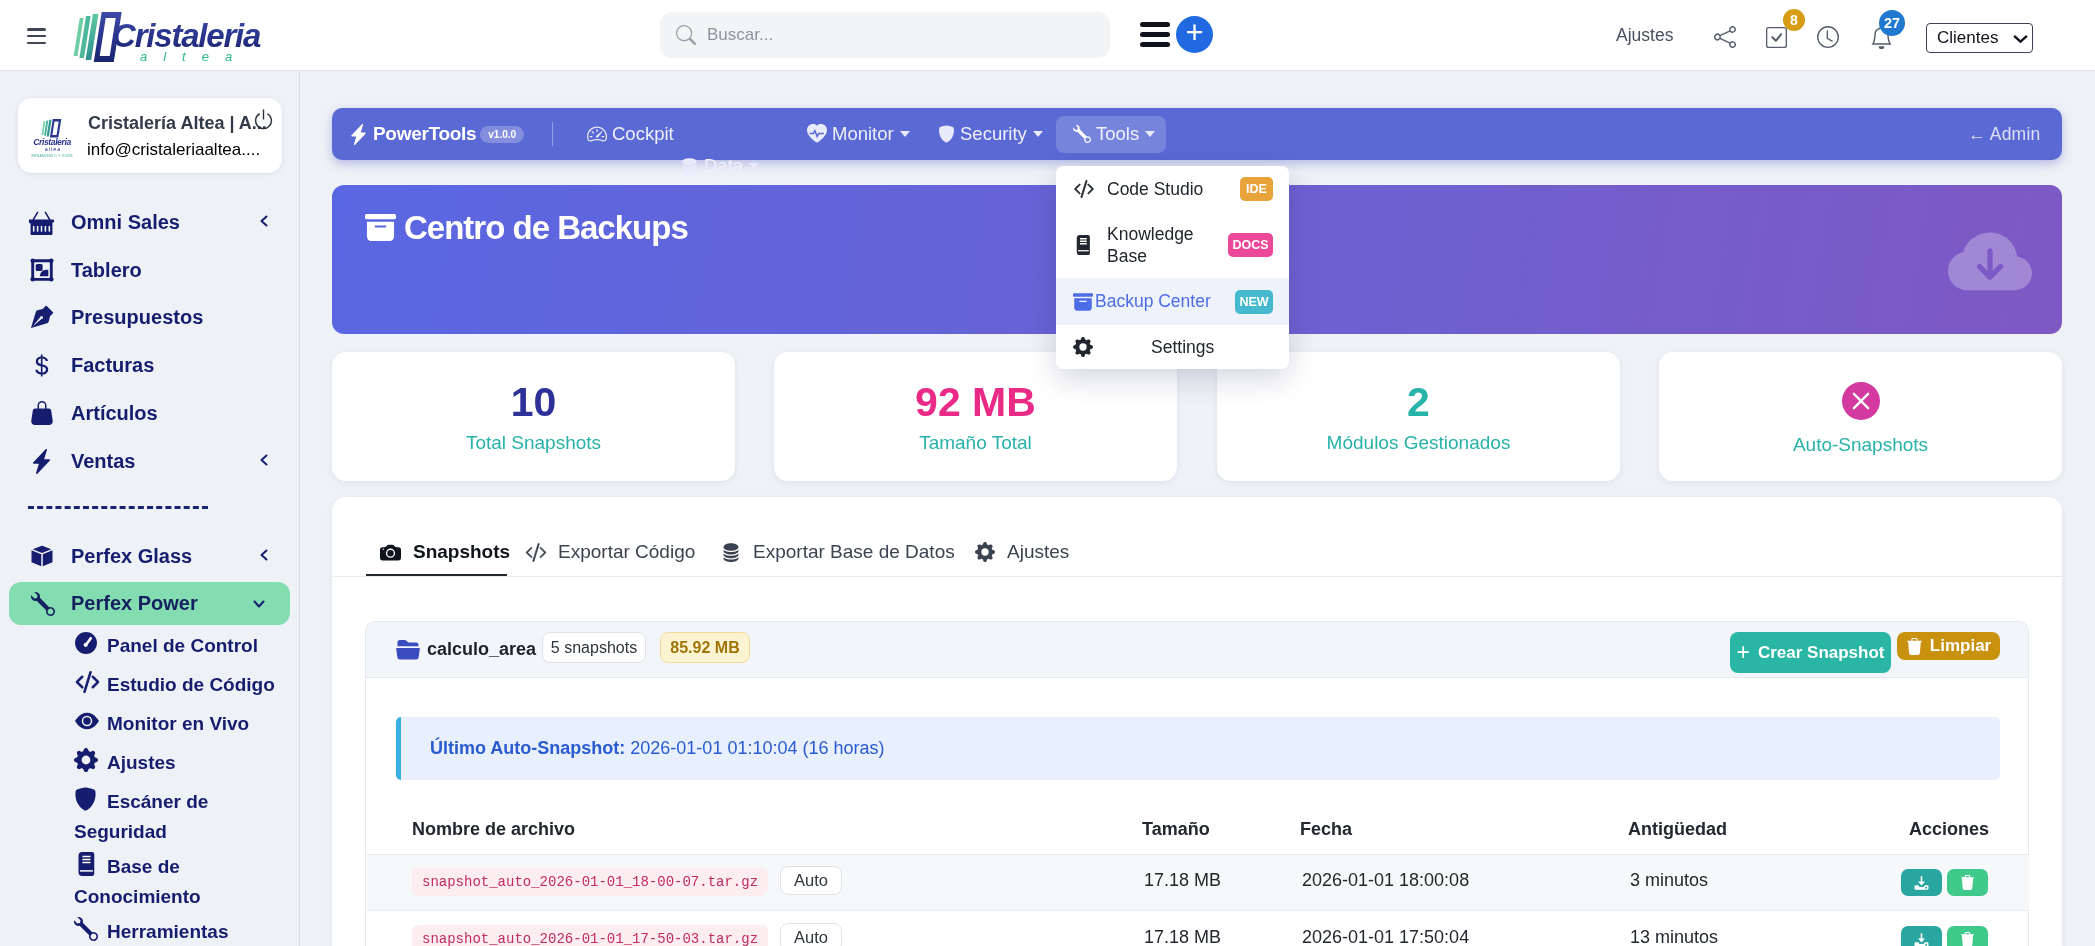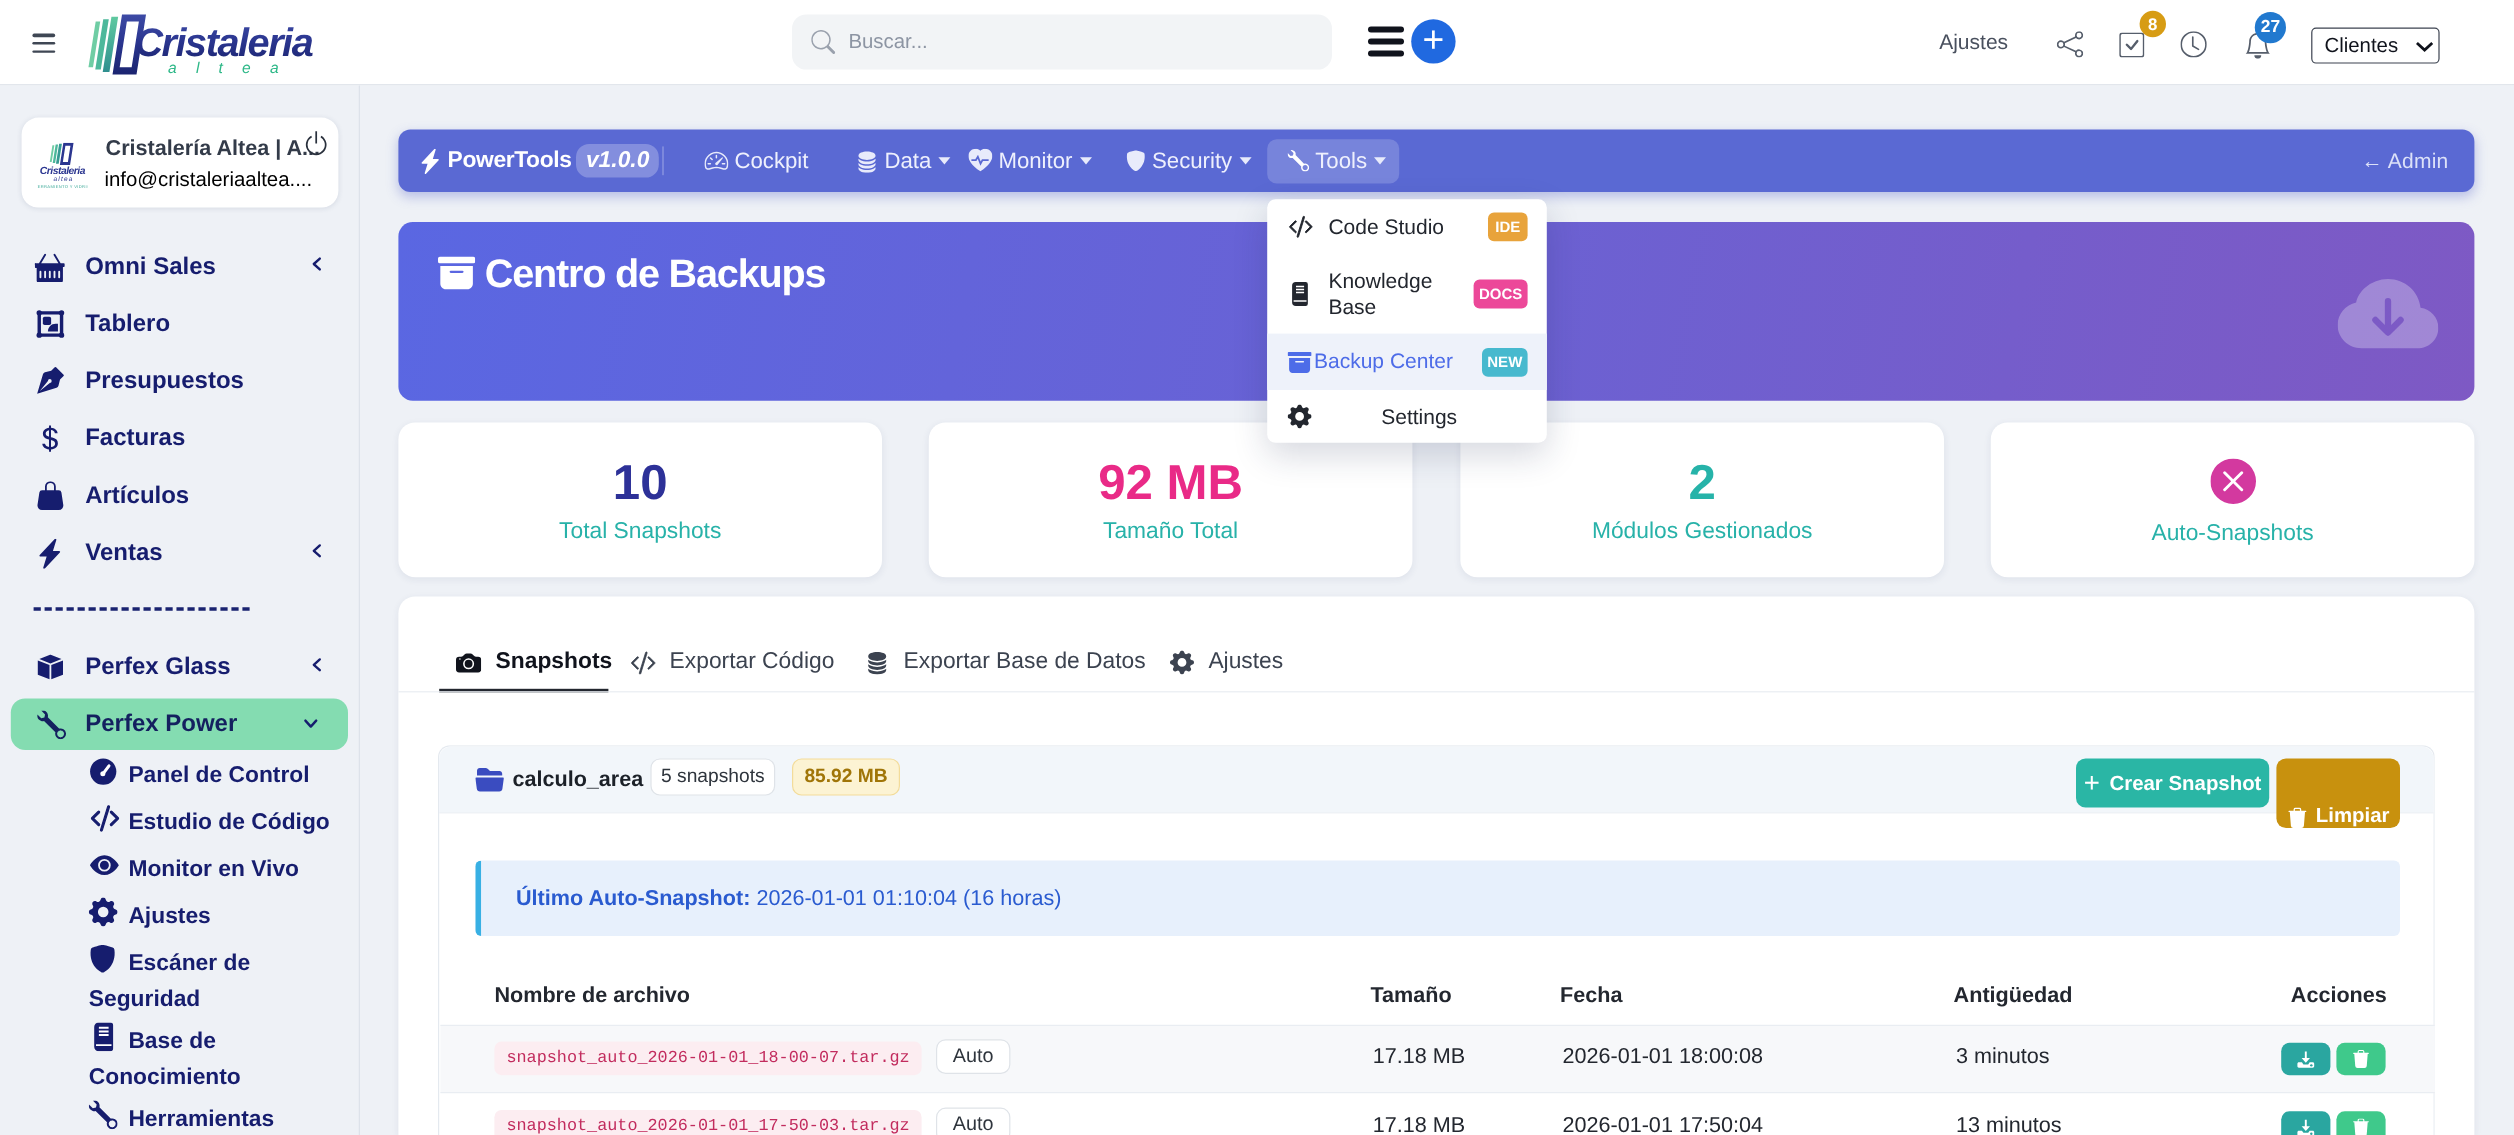--- a/index.html
+++ b/index.html
@@ -33,21 +33,21 @@
 #ppower { position:absolute; left:9px; top:511px; width:281px; height:43px; background:#84dcb1; border-radius:12px; display:flex; align-items:center; color:#14205f; font-weight:700; font-size:20px; }
 #ppower .nicon { width:25px; margin-left:21px; margin-right:16px; display:flex; justify-content:center; }
 #ppower .chev { position:absolute; right:23px; }
 #dashes { position:absolute; left:28px; top:435px; width:180px; border-top:3.5px dashed #1a2370; }
 
 
 #main { position:absolute; left:301px; top:71px; width:1794px; height:875px; }
 #ptbar { position:absolute; left:31px; top:37px; width:1730px; height:52px; background:#5a69d3; border-radius:10px; color:#fff; box-shadow:0 4px 10px rgba(80,95,200,.35); }
 .ptitem { position:absolute; top:0; height:52px; display:flex; align-items:center; font-size:18.5px; color:#eef0fd; }
 #ptbar .brand { font-weight:700; font-size:19px; color:#fff; letter-spacing:-0.3px; }
-.vpill { background:rgba(255,255,255,.25); border-radius:11px; font-size:19px; font-weight:700; padding:3px 8px; margin-left:4px; letter-spacing:0;font-style:italic; }
+.vpill { background:rgba(255,255,255,.25); border-radius:11px; font-size:10px; font-weight:700; padding:3px 8px; margin-left:4px; letter-spacing:0; }
 .ptsep { position:absolute; left:220px; top:14px; width:1px; height:24px; background:rgba(255,255,255,.35); }
 #tools-active { position:absolute; left:724px; top:8px; width:110px; height:37px; background:rgba(255,255,255,.18); border-radius:8px; }
 .caret { width:0; height:0; border-left:5.5px solid transparent; border-right:5.5px solid transparent; border-top:6px solid #e8ebfb; margin-left:6px; }
 
 
 #dropdown { position:absolute; left:755px; top:95px; width:233px; height:203px; background:#fff; border-radius:7px; box-shadow:0 10px 28px rgba(30,40,80,.18); z-index:25; }
 .dditem { position:absolute; left:0; width:233px; display:flex; align-items:center; font-size:17.5px; color:#22262e; }
 .ddbadge { position:absolute; border-radius:5px; color:#fff; font-weight:700; font-size:12.5px; display:flex; align-items:center; justify-content:center; }
 
 
@@ -64,21 +64,21 @@
 #card { position:absolute; left:31px; top:426px; width:1730px; height:449px; background:#fff; border-radius:14px 14px 0 0; box-shadow:0 2px 6px rgba(40,60,100,.07); }
 .tab { position:absolute; top:33px; height:44px; display:flex; align-items:center; font-size:19px; color:#3c4350; }
 .tab svg { margin-right:8px; }
 #tab-active-line { position:absolute; left:34px; top:77px; width:141px; height:3px; background:#23272f; }
 #tabline { position:absolute; left:0px; top:79px; width:1730px; height:1px; background:#e9edf2; }
 
 #module { position:absolute; left:33px; top:124px; width:1664px; height:325px; border:1px solid #e4e9ef; border-bottom:none; border-radius:10px 10px 0 0; }
 #modhead { position:absolute; left:0; top:0; width:1662px; height:56px; background:#f2f6fa; border-radius:10px 10px 0 0; border-bottom:1px solid #e4e9ef; }
 .badge { display:inline-flex; align-items:center; justify-content:center; border-radius:8px; font-size:16px; }
 #btn-crear { position:absolute; left:1364px; top:10px; width:161px; height:41px; background:#2ab6a5; border-radius:8px; color:#fff; font-size:17px; font-weight:700; display:flex; align-items:center; justify-content:center; }
-#btn-limpiar { position:absolute; left:1531px; top:10px; width:103px; height:58px; background:#c8910e; border-radius:8px; color:#fff; font-size:17px; font-weight:700; display:flex; align-items:flex-end; justify-content:center; }
+#btn-limpiar { position:absolute; left:1531px; top:10px; width:103px; height:28px; background:#c8910e; border-radius:8px; color:#fff; font-size:17px; font-weight:700; display:flex; align-items:center; justify-content:center; }
 
 #alert { position:absolute; left:30px; top:95px; width:1604px; height:63px; background:#e7f0fc; border-left:5px solid #38b0e4; border-radius:5px; display:flex; align-items:center; padding-left:29px; font-size:18px; color:#2a5bd0; }
 
 
 #tbl { position:absolute; left:46px; top:189px; width:1638px; font-size:18px; color:#23272f; }
 .th { position:absolute; font-weight:700; }
 .row { position:absolute; left:0; width:1638px; height:67px; }
 .code { font-family:"Liberation Mono", monospace; font-size:14px; color:#c22c5e; background:#fcedf1; border-radius:6px; padding:6px 10px; }
 .autob { display:inline-block; border:1px solid #dfe3e8; border-radius:8px; background:#fff; color:#2f353d; font-size:16.5px; padding:4px 13px; margin-left:10px; }
 .act { position:absolute; width:41px; height:27px; border-radius:7px; display:flex; align-items:center; justify-content:center; }
@@ -258,21 +258,21 @@
           <svg width="21" height="21" viewBox="0 0 16 16" fill="#fff">
             <path d="M11.251.068a.5.5 0 0 1 .227.58L9.677 6.5H13a.5.5 0 0 1 .364.843l-8 8.5a.5.5 0 0 1-.842-.49L6.323 9.5H3a.5.5 0 0 1-.364-.843l8-8.5a.5.5 0 0 1 .615-.09z"></path>
           </svg>
         </span>PowerTools<span class="vpill">v1.0.0</span></div>
     <div class="ptsep"></div>
     <div class="ptitem" style="left:255px;"><span style="margin-right:5px; display:flex;">
           <svg width="20" height="20" viewBox="0 0 16 16" fill="#e8ebfb">
             <path d="M8 4a.5.5 0 0 1 .5.5V6a.5.5 0 0 1-1 0V4.5A.5.5 0 0 1 8 4M3.732 5.732a.5.5 0 0 1 .707 0l1.06 1.061a.5.5 0 1 1-.707.707l-1.06-1.06a.5.5 0 0 1 0-.708M2 10a.5.5 0 0 1 .5-.5h1.5a.5.5 0 0 1 0 1h-1.5A.5.5 0 0 1 2 10m9.5 0a.5.5 0 0 1 .5-.5h1.5a.5.5 0 0 1 0 1H12a.5.5 0 0 1-.5-.5m.754-4.246a.39.39 0 0 0-.527-.02L7.547 9.31a.91.91 0 1 0 1.302 1.258l3.434-4.297a.39.39 0 0 0-.029-.518z M0 10a8 8 0 1 1 15.547 2.661c-.442 1.253-1.845 1.602-2.932 1.25C11.309 13.488 9.475 13 8 13c-1.474 0-3.31.488-4.615.911-1.087.352-2.49.003-2.932-1.25A8 8 0 0 1 0 10m8-7a7 7 0 0 0-6.603 9.329c.203.575.923.876 1.68.63C4.397 12.533 6.358 12 8 12s3.604.532 4.923.96c.757.245 1.477-.056 1.68-.631A7 7 0 0 0 8 3"></path>
           </svg>
         </span>Cockpit</div>
-    <div class="ptitem" style="left:381px;"><span style="margin-right:5px; display:flex;">
+    <div class="ptitem" style="left:348px;margin-top:32px;"><span style="margin-right:5px; display:flex;">
           <svg width="19" height="19" viewBox="0 0 16 16" fill="#e8ebfb">
             <path d="M3.904 1.777C4.978 1.289 6.427 1 8 1s3.022.289 4.096.777C13.125 2.245 14 2.993 14 4s-.875 1.755-1.904 2.223C11.022 6.711 9.573 7 8 7s-3.022-.289-4.096-.777C2.875 5.755 2 5.007 2 4s.875-1.755 1.904-2.223 M2 6.161V7c0 1.007.875 1.755 1.904 2.223C4.978 9.71 6.427 10 8 10s3.022-.289 4.096-.777C13.125 8.755 14 8.007 14 7v-.839c-.457.432-1.004.751-1.49.972C11.278 7.693 9.682 8 8 8s-3.278-.307-4.51-.867c-.486-.22-1.033-.54-1.49-.972 M2 9.161V10c0 1.007.875 1.755 1.904 2.223C4.978 12.711 6.427 13 8 13s3.022-.289 4.096-.777C13.125 11.755 14 11.007 14 10v-.839c-.457.432-1.004.751-1.49.972-1.232.56-2.828.867-4.51.867s-3.278-.307-4.51-.867c-.486-.22-1.033-.54-1.49-.972 M2 12.161V13c0 1.007.875 1.755 1.904 2.223C4.978 15.711 6.427 16 8 16s3.022-.289 4.096-.777C13.125 14.755 14 14.007 14 13v-.839c-.457.432-1.004.751-1.49.972-1.232.56-2.828.867-4.51.867s-3.278-.307-4.51-.867c-.486-.22-1.033-.54-1.49-.972"></path>
           </svg>
         </span>Data<span class="caret"></span></div>
     <div class="ptitem" style="left:475px;"><span style="margin-right:5px; display:flex;">
           <svg width="20" height="20" viewBox="0 0 16 16">
             <path d="M8 15C-7.333 4.868 3.279-3.04 7.824 1.143q.09.083.176.171a3 3 0 0 1 .176-.17C12.72-3.042 23.333 4.867 8 15" fill="#e8ebfb"></path>
             <path d="M2 7.5h3l1.3-2.2 1.8 4.6 1.3-2.4h4.1" stroke="#5a69d3" stroke-width="1.2" fill="none"></path>
           </svg>
         </span>Monitor<span class="caret"></span></div>

